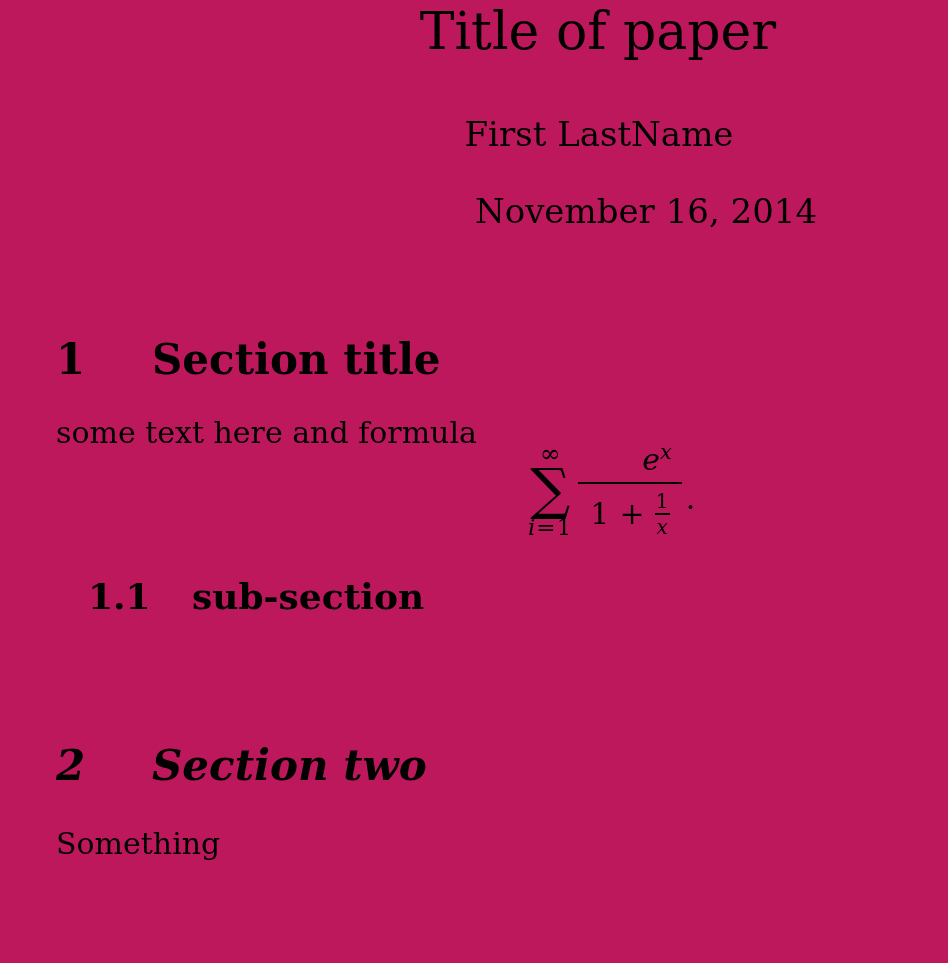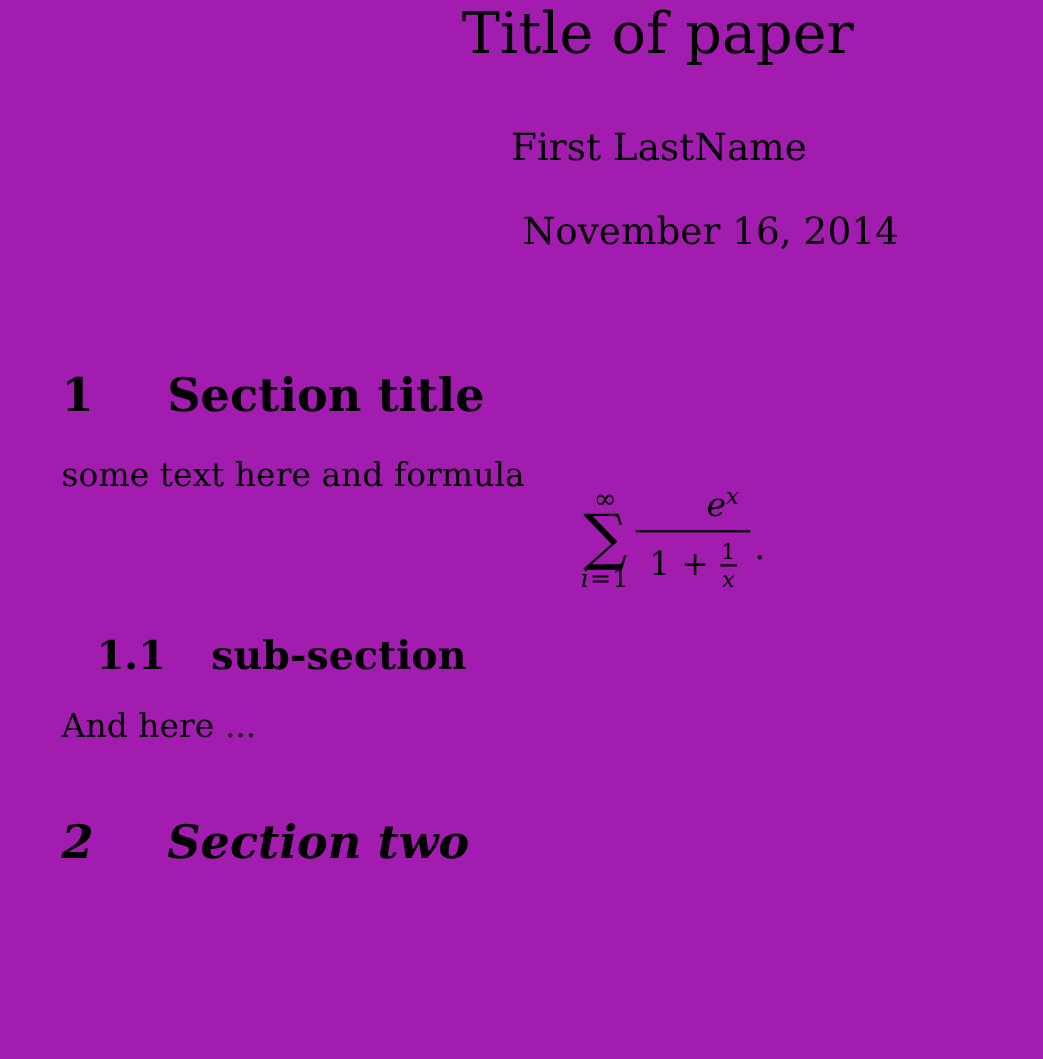--- a/index.html
+++ b/index.html
@@ -4,21 +4,21 @@
 <style>
   html, body {
     margin: 0;
     padding: 0;
     background: #ffffff;
   }
   .page {
     position: relative;
     width: 948px;
     height: 963px;
-    background: #a21caf;
+    background: #be185d;
     color: #000000;
     font-family: "DejaVu Serif", "Liberation Serif", serif;
     overflow: hidden;
   }
   .abs { position: absolute; white-space: nowrap; }
   .centered { transform: translateX(-50%); }
 
   .paper-title   { top: 5px;   left: 598px; font-size: 52px; line-height: 1; }
   .paper-author  { top: 117px; left: 599px; font-size: 34px; line-height: 1; }
   .paper-date    { top: 194px; left: 600px; font-size: 34px; line-height: 1; margin-left: 46px; }
@@ -148,20 +148,20 @@
       </span>
     </span>
 
     <span class="eqn-period">.</span>
   </div>
 
   <div class="abs sec-heading sec-level2 sec11">
     <span class="secnum-2">1.1</span><span>sub-section</span>
   </div>
 
-  <div class="abs body-text body2">And here ...</div>
 
   <div class="abs sec-heading sec-level1 sec2">
     <span class="secnum-1">2</span><span>Section two</span>
   </div>
 
+  <div class="abs body-text body3">Something</div>
 
 </div>
 
 </body></html>

